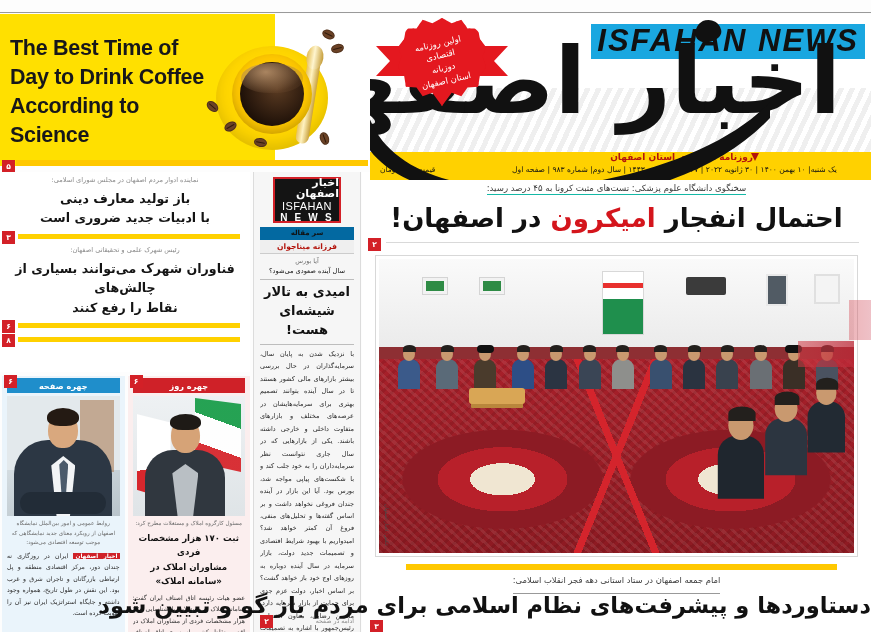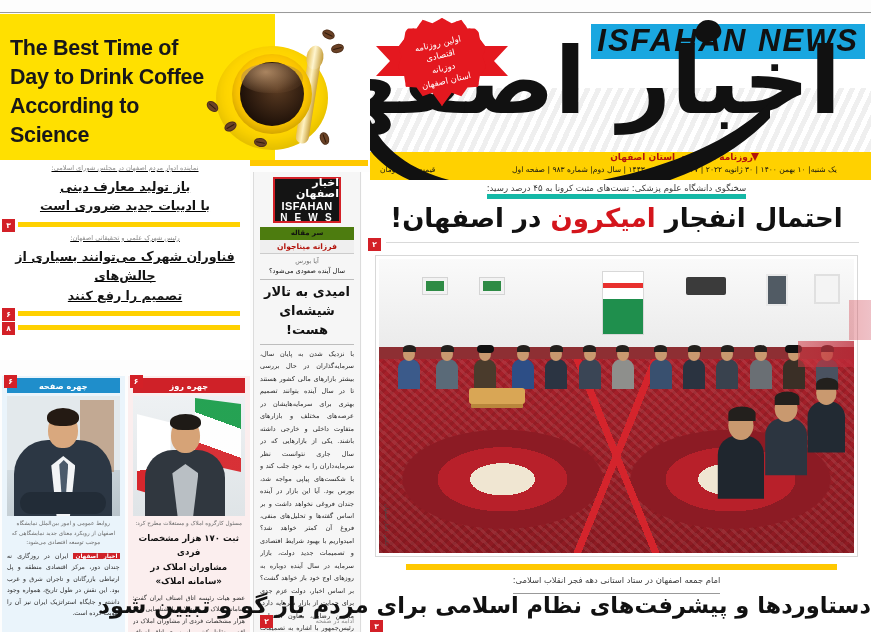--- a/index.html
+++ b/index.html
@@ -176,24 +176,23 @@
   }
   .dot-top {
     position: absolute; right: 150px; top: 6px;
     width: 26px; height: 22px; background: #111;
     border-radius: 50% 50% 48% 48% / 60% 60% 40% 40%;
     transform: rotate(-14deg);
   }
 
   
   .leftcol {
-    position: absolute; left: 0; top: 160px;
+    position: absolute; left: 0; top: 172px;
     width: 250px; height: 200px;
     background: #fff;
-    text-decoration: underline;
   }
   .brief {
     position: relative;
     padding: 4px 10px 0 10px;
     text-align: center;
   }
   .brief .kicker {
     font-size: 6.6px; color: #8a8a8a; line-height: 1.5;
     margin-bottom: 3px;
   }
@@ -228,31 +227,31 @@
     background: #141414; border: 2px solid #d32027;
     display: flex; flex-direction: column;
     align-items: center; justify-content: center;
   }
   .mini-logo .ml-ar {
     color: #fff; font-size: 11px; font-weight: 700; line-height: 1;
     margin-bottom: 2px; letter-spacing: -1px;
   }
   .mini-logo .ml-isf {
     color: #fff; font-family: "Liberation Sans", sans-serif;
-    font-weight: 700; font-size: 11px; line-height: 1.05; letter-spacing: .4px;
+    font-weight: 400; font-size: 11px; line-height: 1.05; letter-spacing: .4px;
     direction: ltr;
   }
   .mini-logo .ml-news {
     color: #fff; font-family: "Liberation Sans", sans-serif;
     font-weight: 900; font-size: 10px; line-height: 1.1; letter-spacing: 2.2px;
     direction: ltr;
   }
   .ed-badges { text-align: center; }
   .ed-b1 {
-    background: #4d7c0f; color: #111; font-size: 7px; font-weight: 700;
+    background: #0369a1; color: #111; font-size: 7px; font-weight: 700;
     padding: 1px 3px; line-height: 1.5;
   }
   .ed-b2 {
     background: #efefef; color: #b3140c; font-size: 7.6px; font-weight: 700;
     padding: 1px 0; line-height: 1.5; border-bottom: 1px solid #ccc;
   }
   .ed-b3 { font-size: 6.4px; color: #6d6d6d; padding-top: 3px; line-height: 1.5; }
   .ed-b4 {
     font-size: 6.6px; color: #111; padding-bottom: 3px;
     border-bottom: 1px solid #bdbdbd; line-height: 1.5;
@@ -354,21 +353,21 @@
   .rightcol {
     position: absolute; left: 362px; top: 172px;
     width: 509px; height: 460px;
     background: #ffffff;
   }
   .lead-kicker {
     text-align: center; font-size: 8.6px; color: #3a3a3a;
     padding: 10px 0 3px 0;
     line-height: 1.6;
   }
-  .lead-kicker span { border-bottom: 5px solid #14b8a6; padding-bottom: 1px; }
+  .lead-kicker span { border-bottom: 1px solid #14b8a6; padding-bottom: 1px; }
   .lead-head {
     text-align: center; font-size: 26px; font-weight: 700;
     color: #111; line-height: 1.3; padding: 3px 12px 0 12px;
     white-space: nowrap;
   }
   .lead-head .hl { color: #d4151c; }
   .lead-rule { position: relative; height: 14px; margin-top: 2px; }
   .lead-rule .bar { position: absolute; left: 24px; right: 12px; top: 4px; height: 1px; background:#d9d9d9; }
   .lead-rule .pagebadge { left: 6px; top: 0px; }
 
@@ -522,21 +521,21 @@
     </div>
     <div class="brief-rule">
       <div class="bar"></div>
       <div class="pagebadge">۳</div>
     </div>
 
     <div class="brief">
       <div class="kicker">رئیس شهرک علمی و تحقیقاتی اصفهان:</div>
       <div class="head">
         <div>فناوران شهرک می‌توانند بسیاری از چالش‌های</div>
-        <div>تصمیم را رفع کنند</div>
+        <div>نقاط را رفع کنند</div>
       </div>
     </div>
     <div class="brief-rule">
       <div class="bar"></div>
       <div class="pagebadge">۶</div>
     </div>
 
     <div class="brief-rule">
       <div class="bar"></div>
       <div class="pagebadge">۸</div>

